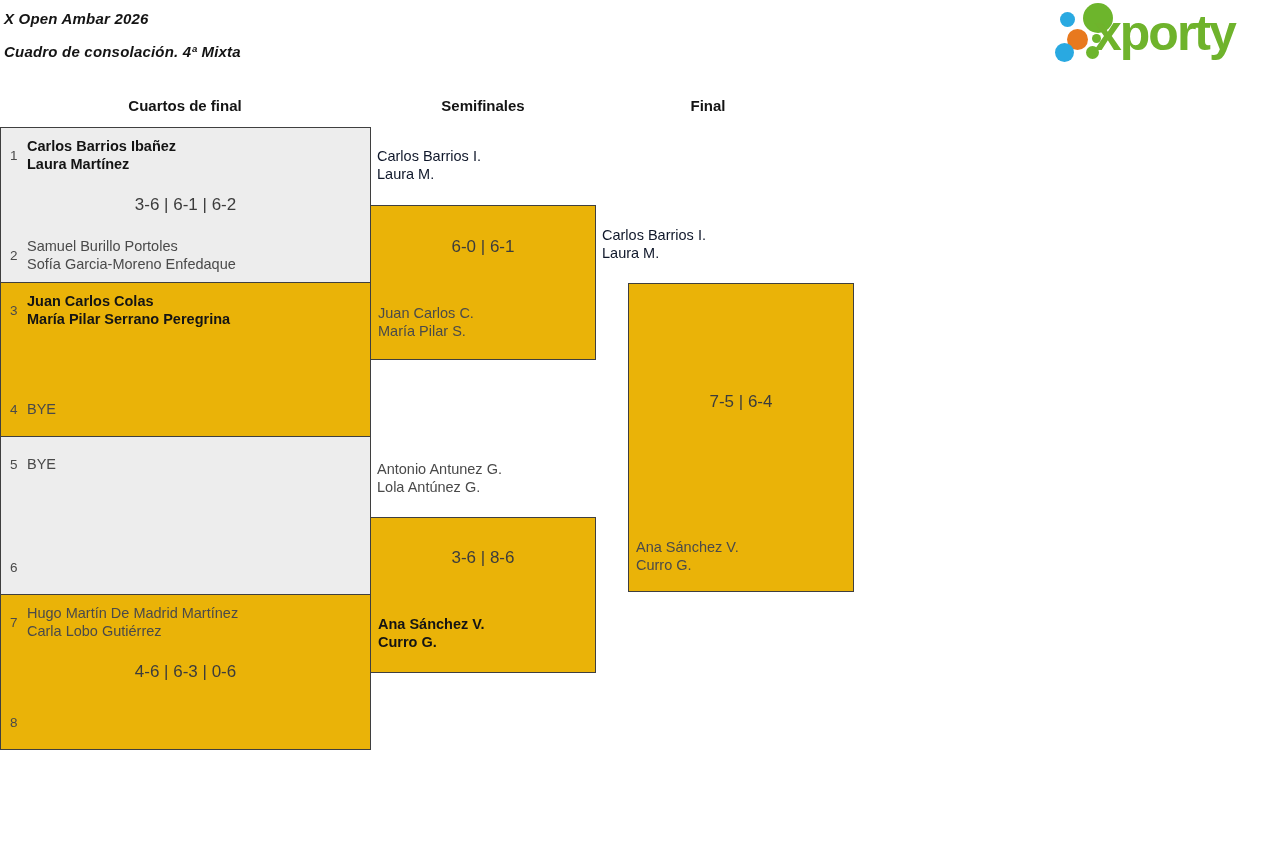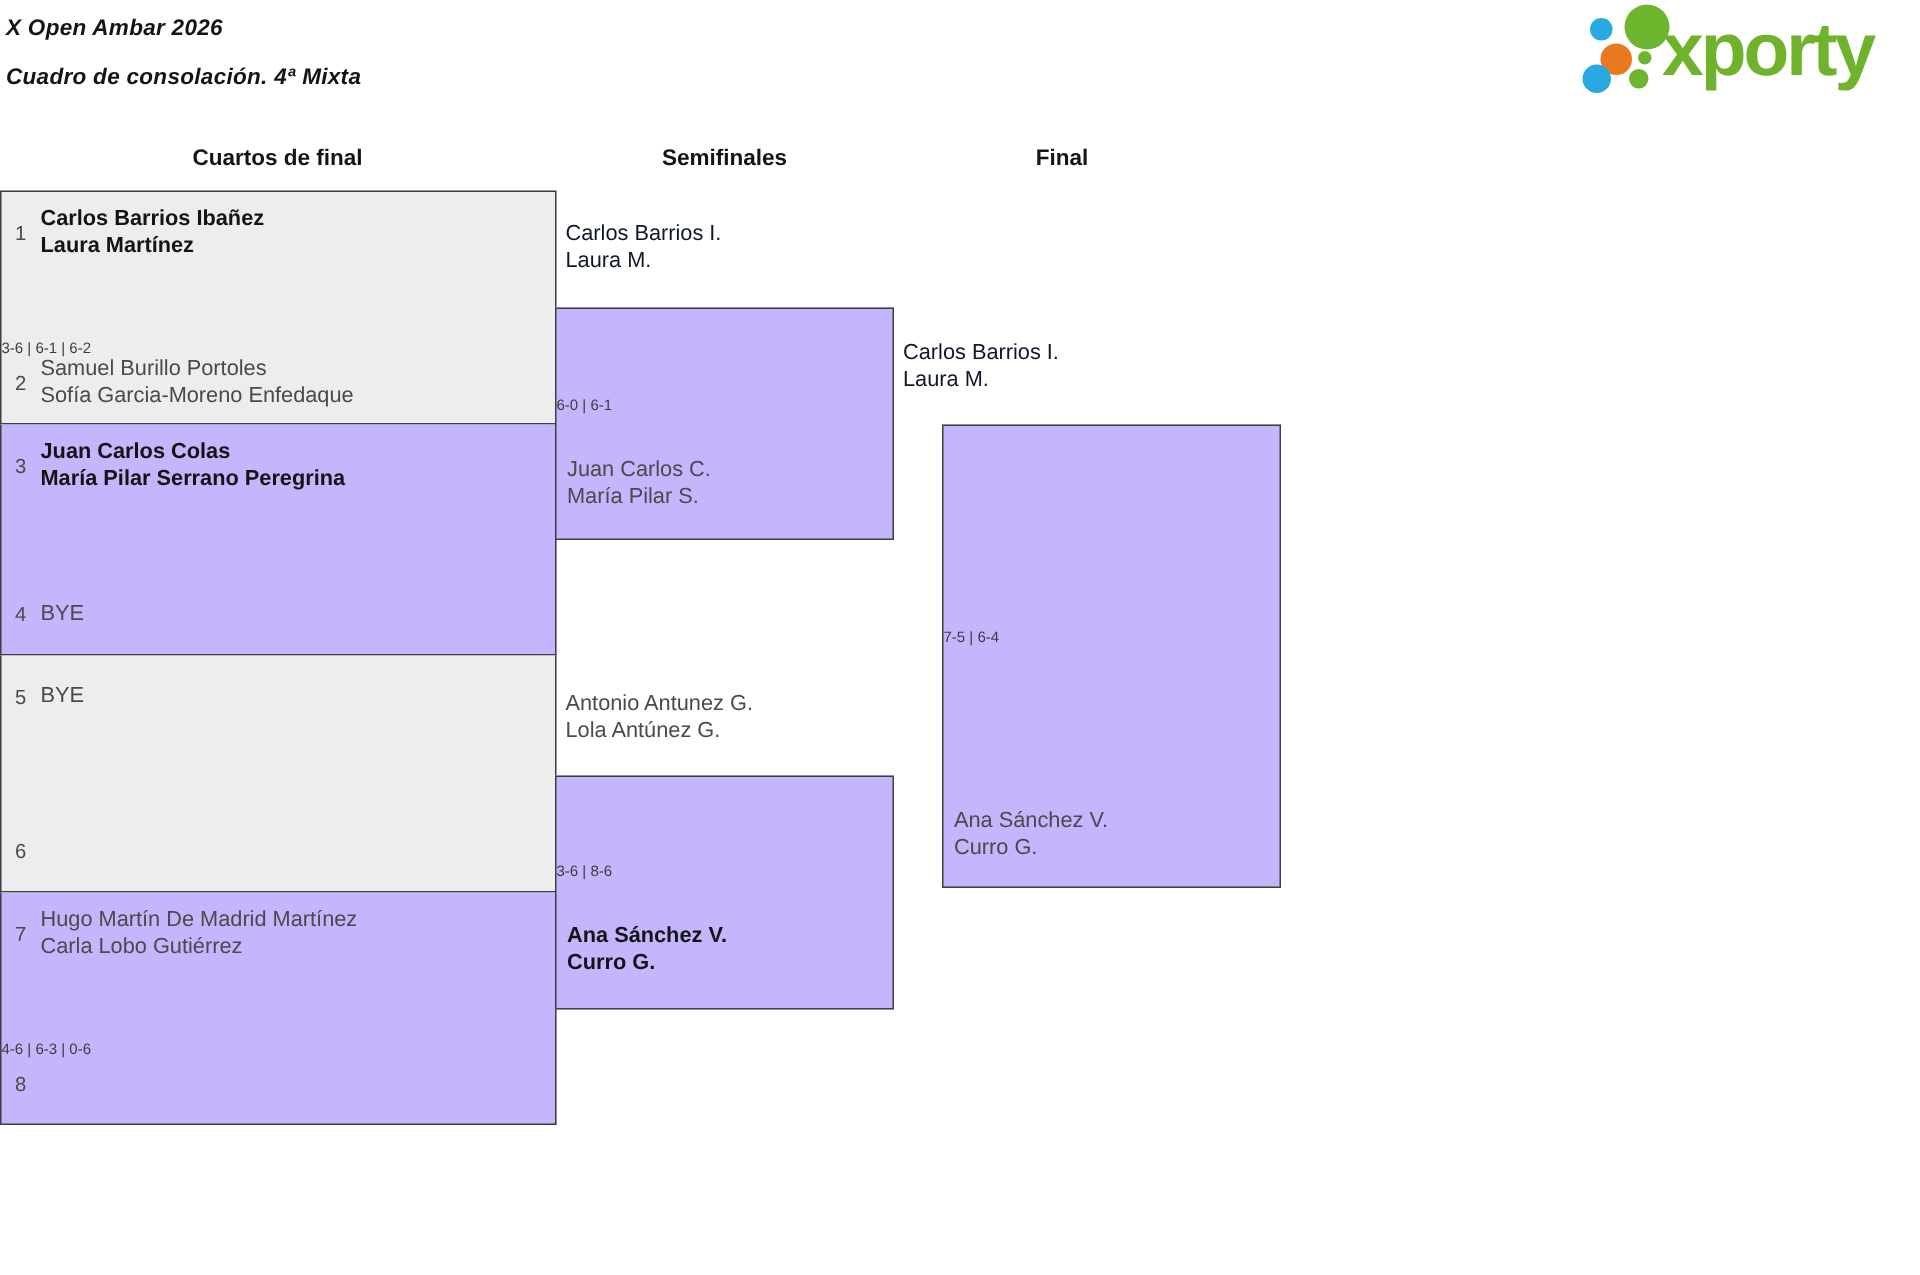--- a/index.html
+++ b/index.html
@@ -12,44 +12,44 @@
   .title{position:absolute;left:4px;top:2px;font-size:15px;line-height:33px;font-weight:600;color:#141414;letter-spacing:.2px;font-style:italic;}
   
   .logo{position:absolute;left:1050px;top:0;width:230px;height:66px;}
   .dot{position:absolute;border-radius:50%;}
   .dot.blue-sm {left:10px;top:12px;width:15px;height:15px;background:#29a9e1;}
   .dot.green-lg{left:33px;top:3px; width:30px;height:30px;background:#6db52c;}
   .dot.orange  {left:17px;top:29px;width:21px;height:21px;background:#e8791e;}
   .dot.green-xs{left:42px;top:34px;width:9px; height:9px; background:#6db52c;}
   .dot.blue-lg {left:5px; top:43px;width:19px;height:19px;background:#29a9e1;}
   .dot.green-sm{left:36px;top:46px;width:13px;height:13px;background:#6db52c;}
-  .wordmark{position:absolute;left:58px;top:4px;font-size:50px;font-weight:800;letter-spacing:-2px;color:#6fb32c;}
+  .wordmark{position:absolute;left:44px;top:4px;font-size:50px;font-weight:800;letter-spacing:-2px;color:#6fb32c;}
   
   .col-header{position:absolute;top:97px;font-size:15px;font-weight:700;color:#141414;text-align:center;}
   .col-header.qf{left:0;width:370px;}
   .col-header.sf{left:370px;width:226px;}
   .col-header.fi{left:595px;width:226px;}
   
-  .match{position:absolute;border:1px solid #3f3f3f;box-sizing:border-box;background:#c4b5fd;}
+  .match{position:absolute;border:1px solid #3f3f3f;box-sizing:border-box;background:#eab308;}
   .qf-a{left:0;top:127px;width:371px;height:156px;background:#ededed;}
   .qf-b{left:0;top:283px;width:371px;height:154px;border-top:none;}
   .qf-c{left:0;top:437px;width:371px;height:158px;border-top:none;background:#ededed;}
   .qf-d{left:0;top:595px;width:371px;height:155px;border-top:none;}
   .sf-1{left:370px;top:205px;width:226px;height:155px;}
   .sf-2{left:370px;top:517px;width:226px;height:156px;}
   .fi-1{left:628px;top:283px;width:226px;height:309px;}
   
   .slot{position:absolute;left:0;right:0;height:38px;display:flex;align-items:center;}
   .slot.t1{top:8px;}
   .slot.t2{bottom:8px;}
   .seed{flex:none;width:17px;padding-left:9px;font-size:13.5px;color:#4a4a4a;}
   .names{font-size:14.5px;line-height:18px;color:#4a4a4a;font-weight:400;white-space:nowrap;}
   .names.winner{color:#141414;font-weight:700;}
   
-  .score{position:absolute;left:0;right:0;text-align:left;font-size:10px;color:#3c3c3c;white-space:nowrap;margin-top:28px;}
+  .score{position:absolute;left:0;right:0;text-align:center;font-size:17px;color:#3c3c3c;white-space:nowrap;}
   .qf .score{top:50%;transform:translateY(-50%);}
   .sf-1 .score{top:31px;}
   .sf-2 .score{top:30px;}
   .fi-1 .score{top:108px;}
   
   .box-team{position:absolute;left:7px;font-size:14.5px;line-height:18px;color:#4a4a4a;white-space:nowrap;}
   .sf-1 .box-team{bottom:19px;}
   .sf-2 .box-team{bottom:21px;}
   .fi-1 .box-team{bottom:17px;}
   .box-team.winner{color:#141414;font-weight:700;}

